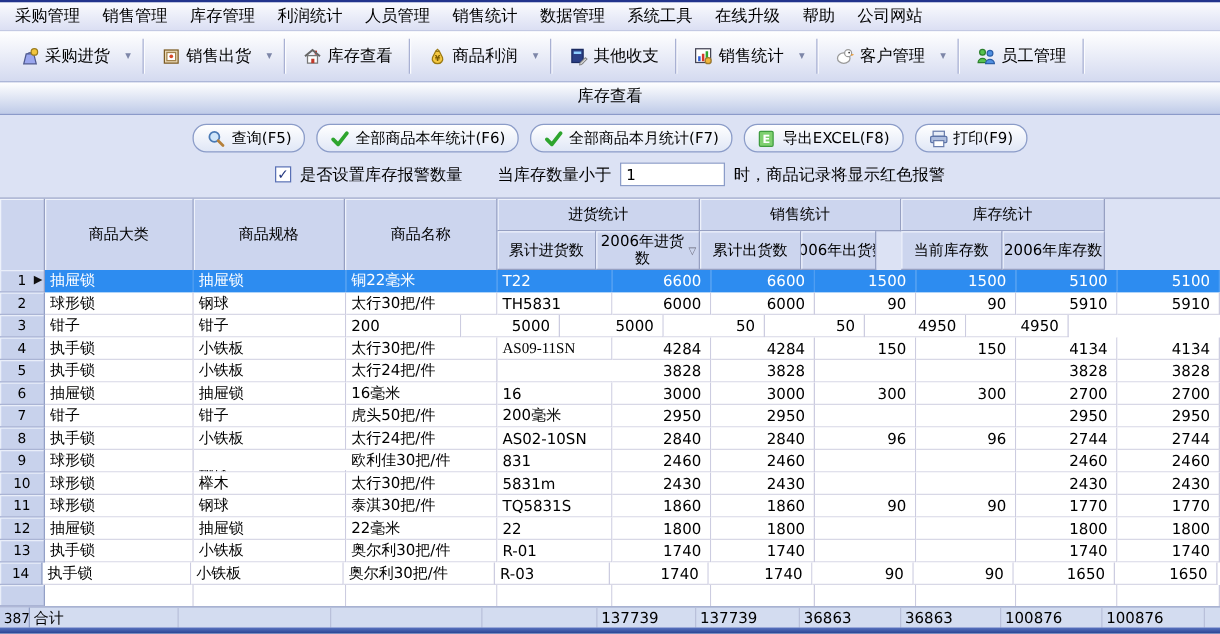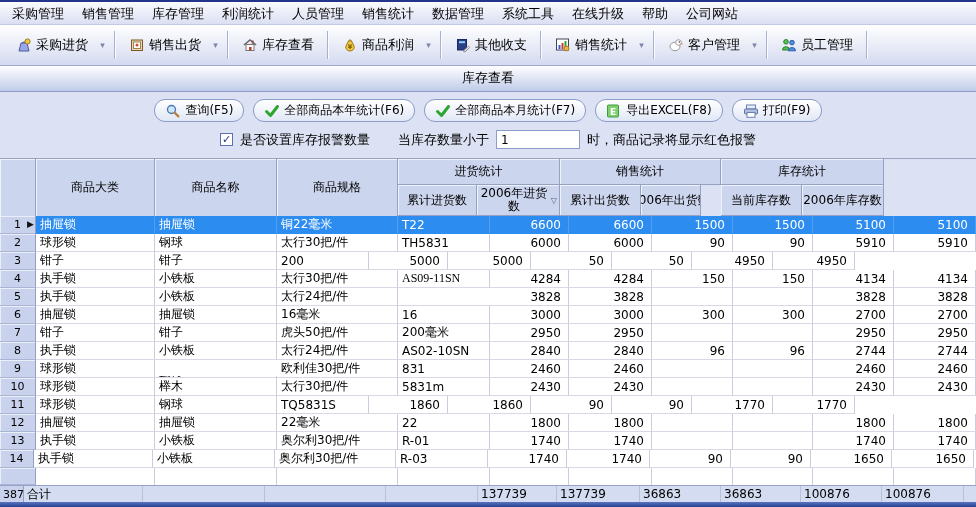--- a/index.html
+++ b/index.html
@@ -263,22 +263,22 @@
       <span style="width:14px"></span>
       <span>当库存数量小于</span>
       <input class="thr-input" value="1" style="">
       <span>时，商品记录将显示红色报警</span>
     </div>
   </div>
 
   <div class="thead">
       <div class="th full" style="width: 36px;"></div>
       <div class="th full" style="width: 119px;">商品大类</div>
+      <div class="th full" style="width: 121px;">商品规格</div>
       <div class="th full" style="width: 122px;">商品名称</div>
-      <div class="th full" style="width: 121px;">商品规格</div>
       <div class="grp" style="width: 162px;">
         <div class="th grp-label">进货统计</div>
         <div class="subrow">
           <div class="th sub" style="width: 79px;">
             <span>累计进货数</span>
           </div>
           <div class="th sub sorted" style="width: 83px;">
             <span>2006年进货数</span>
             <span class="sortglyph">▽</span>
           </div>
@@ -457,20 +457,21 @@
         <div class="td num" style="width: 80px;"></div>
         <div class="td num" style="width: 81px;">2430</div>
         <div class="td num" style="width: 82px;">2430</div>
       </div>
       <div class="tr">
         <div class="rowhead" style="width: 36px;">
           <span>11</span>
         </div>
         <div class="td" style="width: 119px;">球形锁</div>
         <div class="td" style="width: 122px;">钢球</div>
+        <div class="td" style="width: 121px;">泰淇30把/件</div>
         <div class="td" style="width: 92px;">TQ5831S</div>
         <div class="td num" style="width: 79px;">1860</div>
         <div class="td num" style="width: 83px;">1860</div>
         <div class="td num" style="width: 81px;">90</div>
         <div class="td num" style="width: 80px;">90</div>
         <div class="td num" style="width: 81px;">1770</div>
         <div class="td num" style="width: 82px;">1770</div>
       </div>
       <div class="tr">
         <div class="rowhead" style="width: 36px;">

